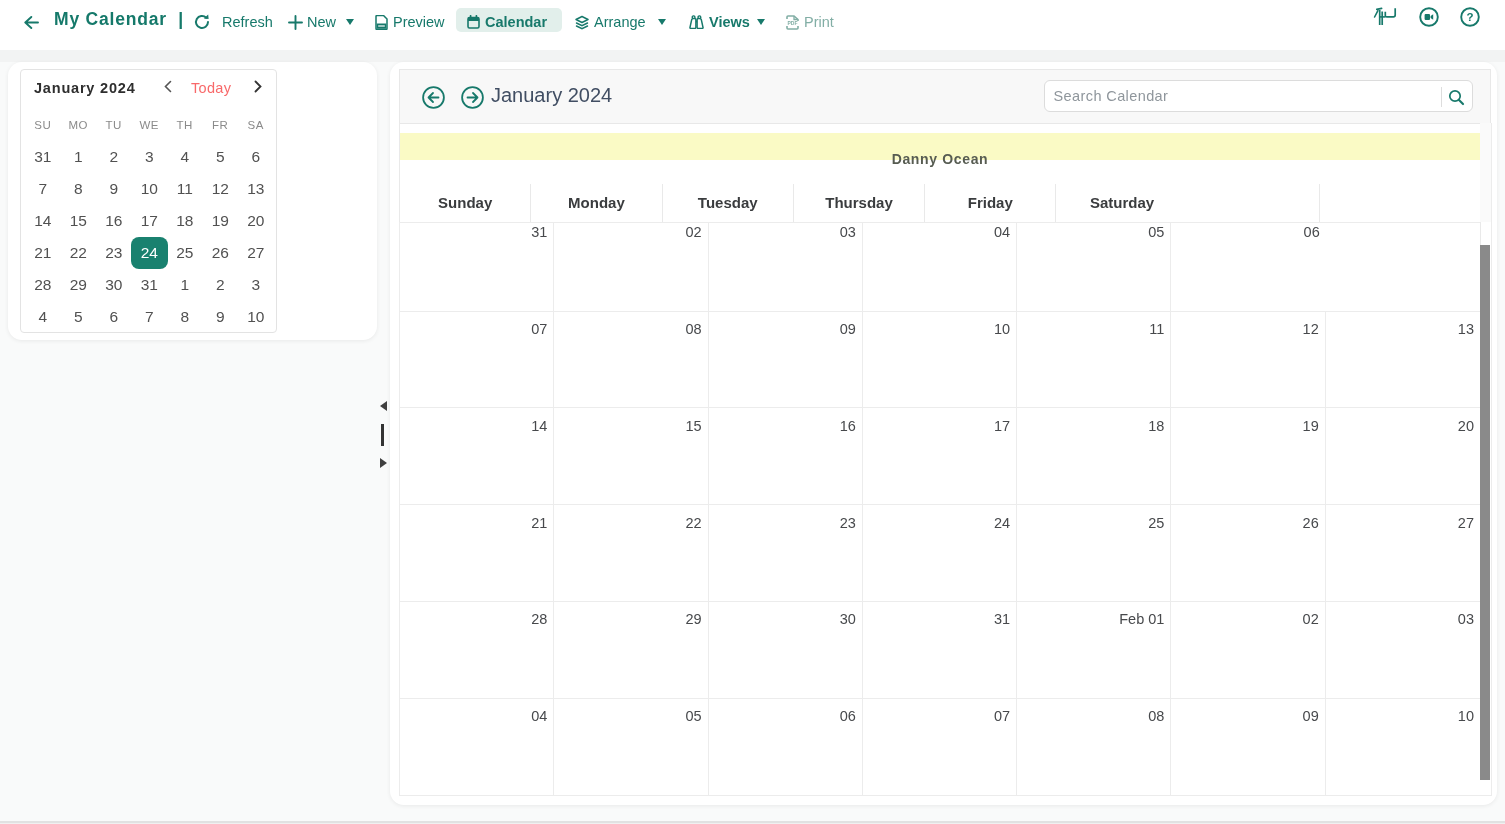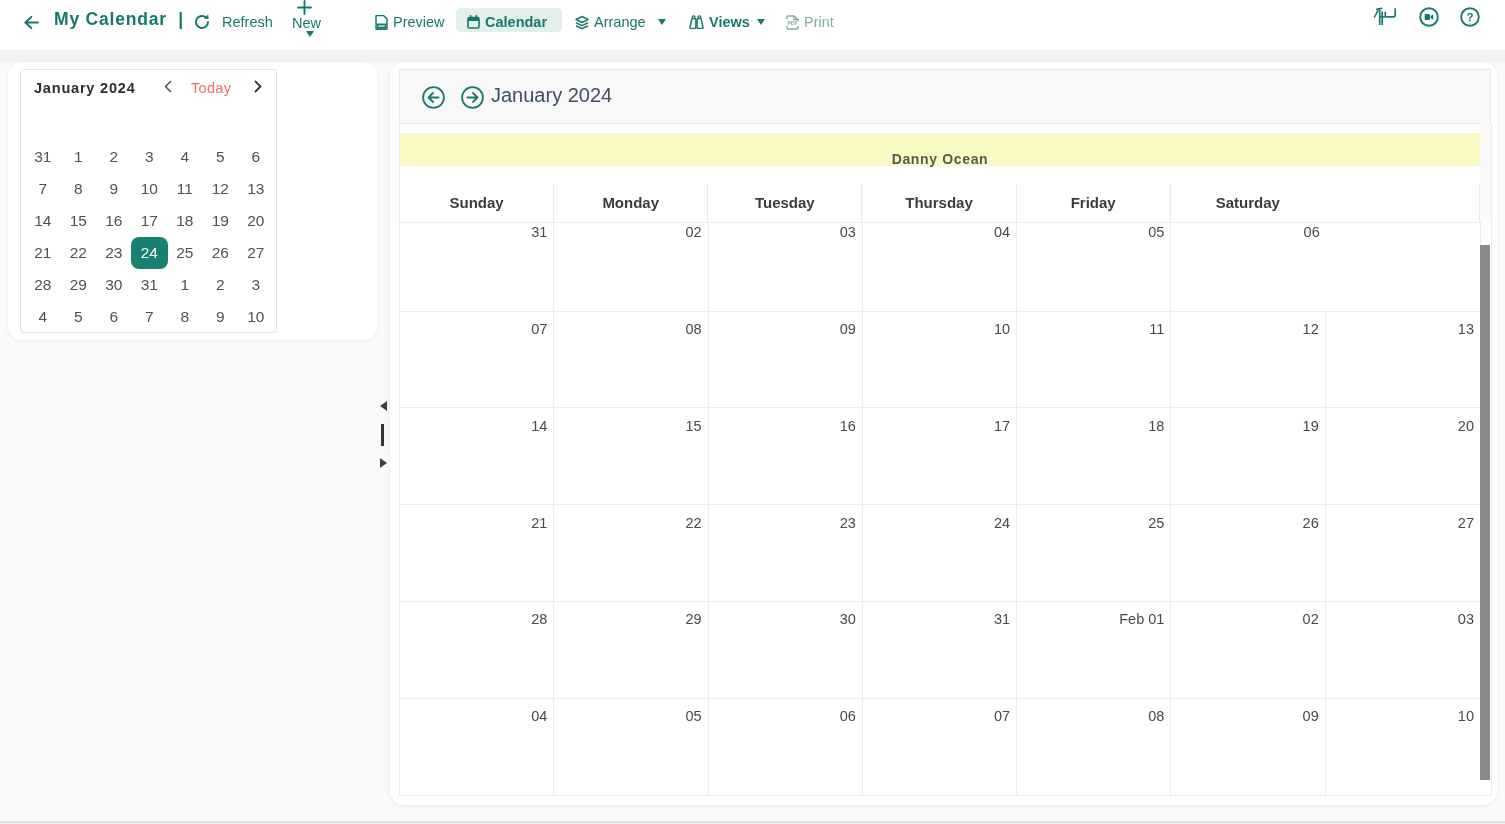--- a/index.html
+++ b/index.html
@@ -32,22 +32,22 @@
 .vbar { position:absolute; left:381px; top:424px; width:2.5px; height:22px; background:#333; }
 
 #main { position:absolute; left:390px; top:62px; width:1107px; height:743px; background:#fff; border-radius:14px; box-shadow:0 1px 4px rgba(0,0,0,0.07); }
 #mhead { position:absolute; left:9px; top:7px; width:1091.5px; height:54.5px; background:#f8f8f8; border:1px solid #e8e8e8; box-sizing:border-box; }
 #lline { position:absolute; left:9px; top:61px; width:1px; height:672.5px; background:#e9e9e9; }
 #rline { position:absolute; left:1090px; top:61px; width:1px; height:657px; background:#e9e9e9; }
 #mtitle { position:absolute; left:91px; top:14px; font-size:20px; color:#414e63; }
 #search { position:absolute; left:643.5px; top:10px; width:429px; height:32px; border:1px solid #dcdcdc; border-radius:6px; background:#fff; }
 #search .ph { position:absolute; left:9px; top:7px; font-size:14.5px; letter-spacing:0.4px; color:#8f969c; }
 #search .sep { position:absolute; left:396px; top:6px; width:1px; height:20px; background:#ddd; }
-#banner { position:absolute; left:9px; top:71px; width:1081px; height:33px; background:#fafac5; text-align:center; line-height:52px; font-size:14px; font-weight:bold; letter-spacing:0.65px; color:#575c52; }
-#dayhead { position:absolute; left:9px; top:122px; width:1081px; height:38px; display:grid; grid-template-columns:repeat(7,1fr); border-left:1px solid #e9e9e9; border-right:1px solid #e9e9e9; }
+#banner { position:absolute; left:9px; top:71px; width:1081px; height:27px; background:#fafac5; text-align:center; line-height:52px; font-size:14px; font-weight:bold; letter-spacing:0.65px; color:#575c52; }
+#dayhead { position:absolute; left:9px; top:122px; width:921px; height:38px; display:grid; grid-template-columns:repeat(7,1fr); border-left:1px solid #e9e9e9; border-right:1px solid #e9e9e9; }
 #dayhead div { line-height:38px; text-align:center; font-size:15px; font-weight:bold; color:#3a3c3e; border-right:1px solid #e9e9e9; }
 #dayhead div:last-child { border-right:none;text-align:center; }
 #grid { position:absolute; left:9px; top:160px; width:1081px; height:573.3px; border-left:1px solid #ececec; }
 .wrow { display:grid; grid-template-columns:repeat(7,1fr); height:96.8px; border-top:1px solid #ececec; box-sizing:border-box; }
 .wrow.first { height:88.5px; }
 .wrow.r3 { height:96.9px; }
 .wrow.last { height:97.6px; }
 .wrow div { text-align:right; padding:9.5px 6px 0 0; font-size:14.5px; color:#47494c; border-right:1px solid #ececec; }
 .wrow.first div { padding-top:1px; }
 .wrow div:last-child { border-right:none; }
@@ -70,21 +70,21 @@
       </svg>
   </div>
   <div class="tb" style="left:54px; top:-3px; font-size:17.5px; font-weight:bold; letter-spacing:0.8px; color:#15796a;">My Calendar&nbsp;&nbsp;|</div>
   <div class="tb" style="left:194px;">
     <svg width="16" height="16" viewBox="0 0 16 16">
         <path d="M14 8 A6 6 0 1 1 12.2 3.7" stroke="#17796b" stroke-width="2" fill="none" stroke-linecap="round"></path>
         <path d="M9.8 4.6 L14.6 5.0 L14.2 0.6 Z" fill="#17796b"></path>
       </svg>
     <span style="margin-left:12px;">Refresh</span>
   </div>
-  <div class="tb" style="left:288px;flex-direction:column;">
+  <div class="tb" style="left:288px;">
     <svg width="15" height="15" viewBox="0 0 15 15">
         <path d="M7.5 1 L7.5 14 M1 7.5 L14 7.5" stroke="#17796b" stroke-width="1.9" stroke-linecap="round"></path>
       </svg>
     <span style="margin-left:4px;">New</span>
     <span class="caret" style="margin-left:10px;"></span>
   </div>
   <div class="tb" style="left:375px;">
     <svg width="13" height="15" viewBox="0 0 13 15">
         <path d="M1 1.5 Q1 0.5 2 0.5 L8.5 0.5 L12 4 L12 13.5 Q12 14.5 11 14.5 L2 14.5 Q1 14.5 1 13.5 Z" stroke="#17796b" stroke-width="1.5" fill="none"></path>
         <path d="M1.7 8.5 L11.3 8.5 L11.3 13.8 L1.7 13.8 Z" fill="#17796b"></path>
@@ -161,20 +161,29 @@
         <svg width="8" height="13" viewBox="0 0 8 13">
           <path d="M6.5 1.5 L1.5 6.5 L6.5 11.5" stroke="#555" stroke-width="1.6" fill="none" stroke-linecap="round"></path>
         </svg>
       </div>
     <div id="mc-today">Today</div>
     <div id="mc-next">
         <svg width="8" height="13" viewBox="0 0 8 13">
           <path d="M1.5 1.5 L6.5 6.5 L1.5 11.5" stroke="#333" stroke-width="1.8" fill="none" stroke-linecap="round"></path>
         </svg>
       </div>
+    <div class="mc-grid" id="mc-days">
+      <div>SU</div>
+        <div>MO</div>
+        <div>TU</div>
+        <div>WE</div>
+        <div>TH</div>
+        <div>FR</div>
+        <div>SA</div>
+    </div>
     <div class="mc-grid" id="mc-dates">
       <div>31</div>
         <div>1</div>
         <div>2</div>
         <div>3</div>
         <div>4</div>
         <div>5</div>
         <div>6</div>
       <div>7</div>
         <div>8</div>
@@ -223,20 +232,28 @@
   <div id="mhead">
     <svg class="abs" style="left:21.5px; top:15.5px;" width="23" height="23" viewBox="0 0 23 23">
         <circle cx="11.5" cy="11.5" r="10.4" stroke="#17796b" stroke-width="1.8" fill="none"></circle>
         <path d="M11 7 L6.5 11.5 L11 16 M6.5 11.5 L16.5 11.5" stroke="#17796b" stroke-width="1.8" fill="none" stroke-linecap="round" stroke-linejoin="round"></path>
       </svg>
     <svg class="abs" style="left:60.5px; top:15.5px;" width="23" height="23" viewBox="0 0 23 23">
         <circle cx="11.5" cy="11.5" r="10.4" stroke="#17796b" stroke-width="1.8" fill="none"></circle>
         <path d="M12 7 L16.5 11.5 L12 16 M6.5 11.5 L16.5 11.5" stroke="#17796b" stroke-width="1.8" fill="none" stroke-linecap="round" stroke-linejoin="round"></path>
       </svg>
     <div id="mtitle">January 2024</div>
+    <div id="search">
+      <div class="ph">Search Calendar</div>
+      <div class="sep"></div>
+      <svg class="abs" style="left:403px; top:8px;" width="17" height="17" viewBox="0 0 17 17">
+          <circle cx="7" cy="7" r="5.2" stroke="#17796b" stroke-width="1.7" fill="none"></circle>
+          <path d="M11 11 L15 15" stroke="#17796b" stroke-width="2.2" stroke-linecap="round"></path>
+        </svg>
+    </div>
   </div>
   <div id="lline"></div>
   <div id="rline"></div>
   <div id="banner" style="left:10px; width:1080px;">Danny Ocean</div>
   <div id="dayhead">
     <div>Sunday</div>
       <div>Monday</div>
       <div>Tuesday</div>
       <div>Thursday</div>
       <div>Friday</div>

